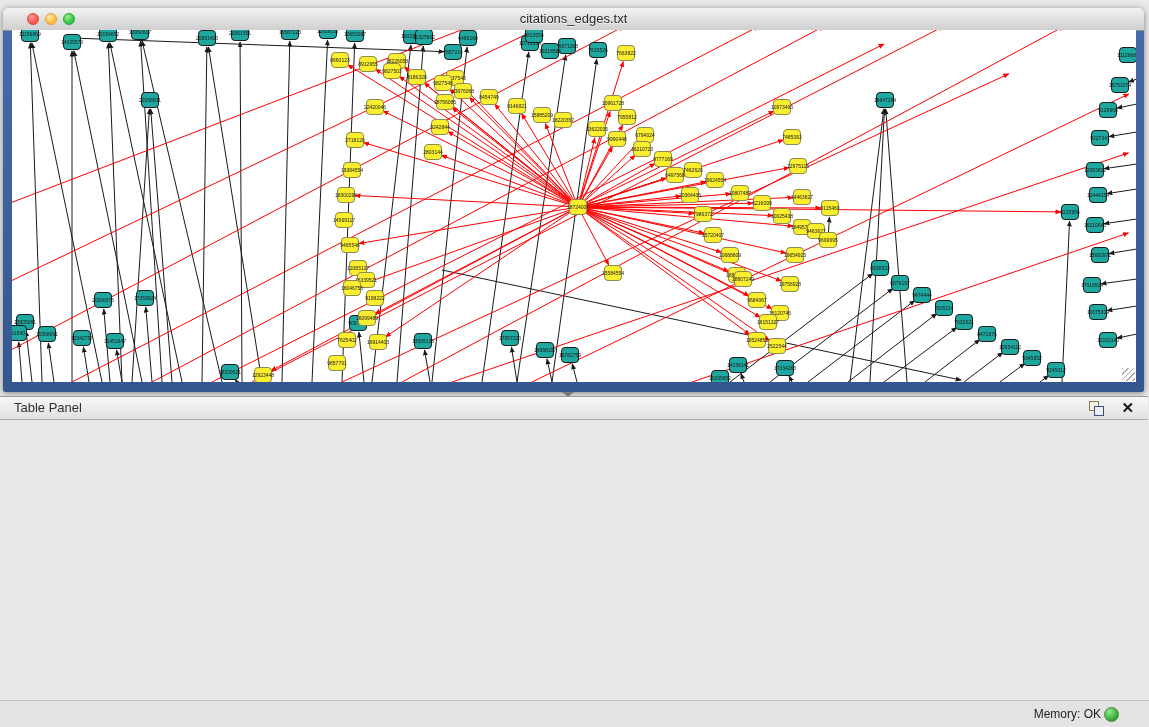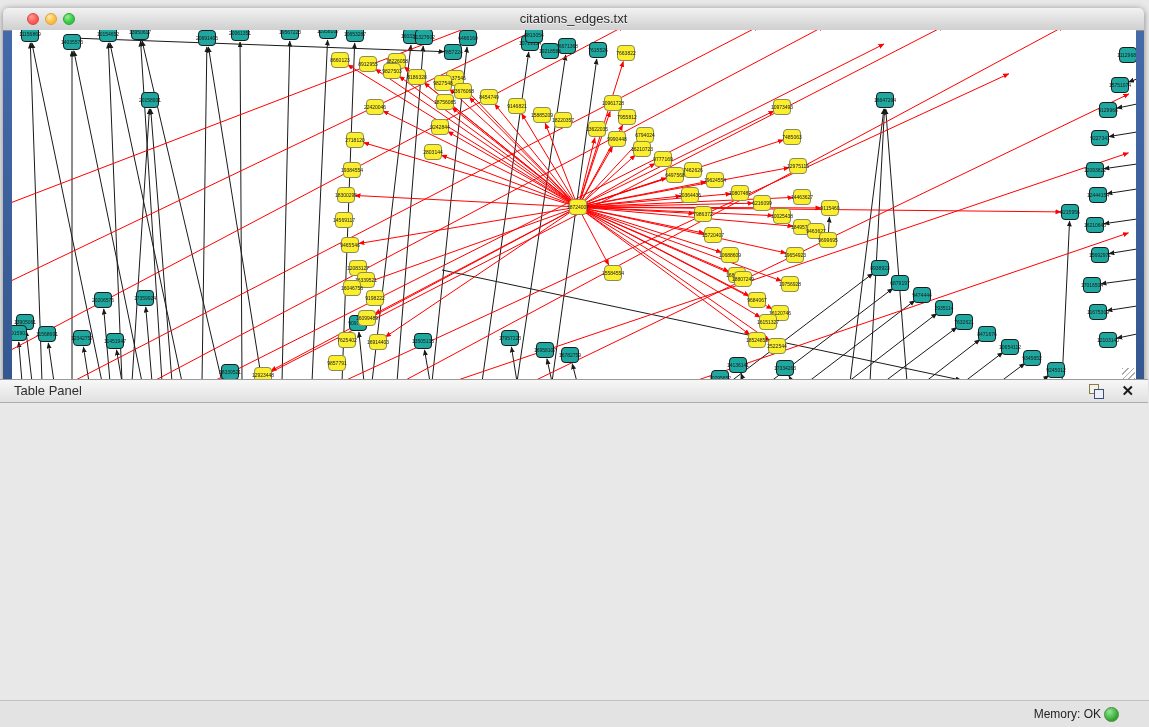--- a/index.html
+++ b/index.html
@@ -21,21 +21,21 @@
   .canvas{position:absolute;left:9px;top:22px;width:1124px;height:352px;background:#fff;overflow:hidden;}
   .canvas svg{position:absolute;left:0;top:0;}
   .grip{position:absolute;right:1px;bottom:1px;width:13px;height:13px;
     background:repeating-linear-gradient(135deg,#AAA 0 1px,transparent 1px 4px);}
 
   
   .divider-grip{position:absolute;left:562px;top:392px;width:0;height:0;
     border-left:6px solid transparent;border-right:6px solid transparent;border-top:5px solid #7A7A7A;}
 
   
-  #table-panel{position:absolute;left:0;top:379px;width:1148px;height:304px;background:#E8E8E8;text-align:center;}
+  #table-panel{position:absolute;left:0;top:396px;width:1148px;height:304px;background:#E8E8E8;text-align:center;}
   .panel-header{position:relative;height:24px;background:linear-gradient(#F7F7F7,#E1E1E1);
     border-top:1px solid #9A9A9A;border-bottom:1px solid #ACACAC;box-sizing:border-box;}
   .panel-header .ptitle{position:absolute;left:14px;top:0;line-height:22px;font-size:13px;color:#2E2E2E;}
   .float-ic{position:absolute;right:44px;top:4px;width:15px;height:15px;}
   .float-ic .sq1{position:absolute;left:0;top:0;width:8px;height:8px;border:1px solid #8A7B4A;background:#F4F2E8;}
   .float-ic .sq2{position:absolute;right:0;bottom:0;width:8px;height:8px;border:1px solid #3A4E77;background:#EDEFF4;}
   .close-ic{position:absolute;right:14px;top:2px;font-size:15px;font-weight:bold;color:#1A1A1A;cursor:default;}
 
   
   #statusbar{position:absolute;left:0;top:700px;width:1149px;height:27px;background:#E3E3E3;

